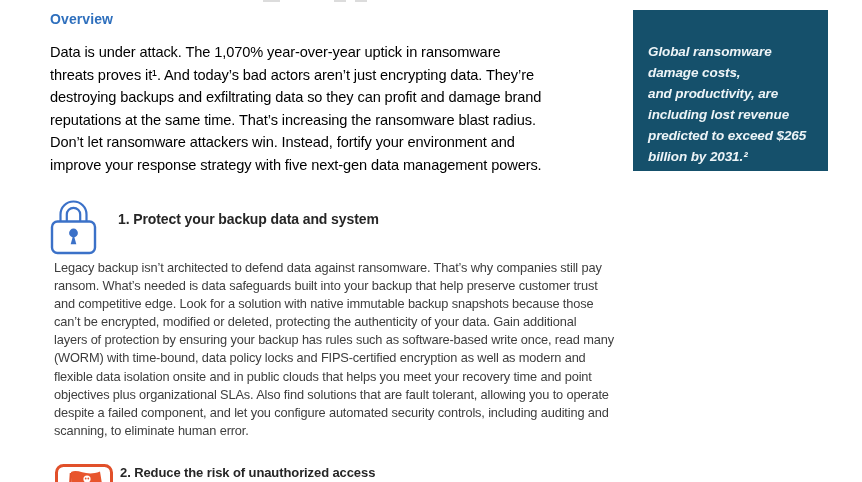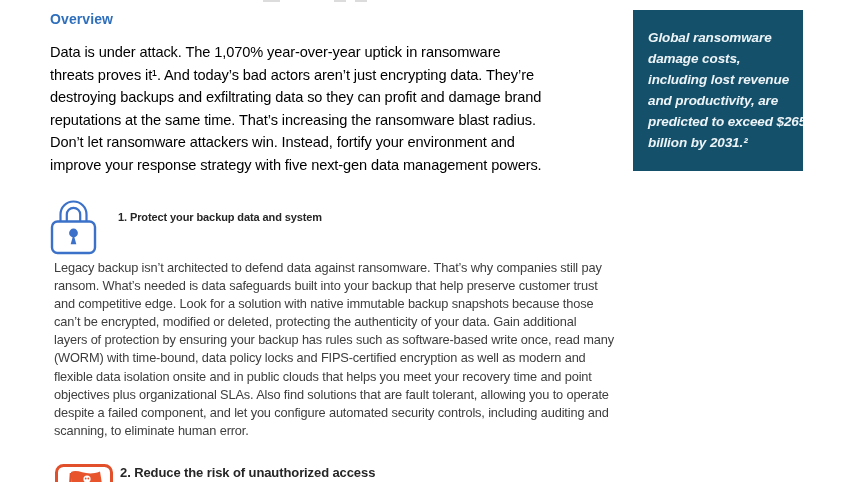--- a/index.html
+++ b/index.html
@@ -48,21 +48,21 @@
     left: 50px;
     top: 198px;
     width: 47px;
     height: 57px;
   }
   .section1-heading {
     position: absolute;
     left: 118px;
     top: 211px;
     margin: 0;
-    font-size: 11px;
+    font-size: 14px;
     font-weight: 700;
     color: #262626;
     letter-spacing: -0.1px;
   }
   .body-text {
     position: absolute;
     left: 54px;
     top: 259px;
     font-size: 12.8px;
     line-height: 18.1px;
@@ -83,25 +83,25 @@
     margin: 0;
     font-size: 13px;
     font-weight: 700;
     color: #262626;
     letter-spacing: -0.1px;
   }
   .callout {
     position: absolute;
     left: 633px;
     top: 10px;
-    width: 170px;
+    width: 195px;
     height: 161px;
     background: #15506B;
     box-sizing: border-box;
-    padding: 17px 12px 0 15px;
+    padding: 31px 12px 0 15px;
     overflow: hidden;
   }
   .callout .line {
     font-style: italic;
     font-weight: 600;
     font-size: 13.5px;
     line-height: 21px;
     color: #EDF4F7;
     letter-spacing: -0.1px;
   }
@@ -122,22 +122,22 @@
     <div class="line">threats proves it¹. And today’s bad actors aren’t just encrypting data. They’re</div>
     <div class="line">destroying backups and exfiltrating data so they can profit and damage brand</div>
     <div class="line">reputations at the same time. That’s increasing the ransomware blast radius.</div>
     <div class="line">Don’t let ransomware attackers win. Instead, fortify your environment and</div>
     <div class="line">improve your response strategy with five next-gen data management powers.</div>
   </div>
 
   <aside class="callout">
     <div class="line">Global ransomware</div>
     <div class="line">damage costs,</div>
+    <div class="line">and productivity, are</div>
     <div class="line">including lost revenue</div>
-    <div class="line">and productivity, are</div>
     <div class="line">predicted to exceed $265</div>
     <div class="line">billion by 2031.²</div>
   </aside>
 
   <span class="section-icon-lock">
     <svg width="47" height="57" viewBox="0 0 47 57" aria-hidden="true">
       <path d="M10.5 25 V16.5 a13 13 0 0 1 26 0 V25" fill="none" stroke="#3B71C8" stroke-width="2.2"></path>
       <path d="M16.8 25 V16.5 a6.7 6.7 0 0 1 13.4 0 V25" fill="none" stroke="#3B71C8" stroke-width="2.2"></path>
       <rect x="2" y="23.5" width="43" height="31.5" rx="5.5" fill="#ffffff" stroke="#3B71C8" stroke-width="2.4"></rect>
       <circle cx="23.5" cy="35" r="4.4" fill="#3B71C8"></circle>

